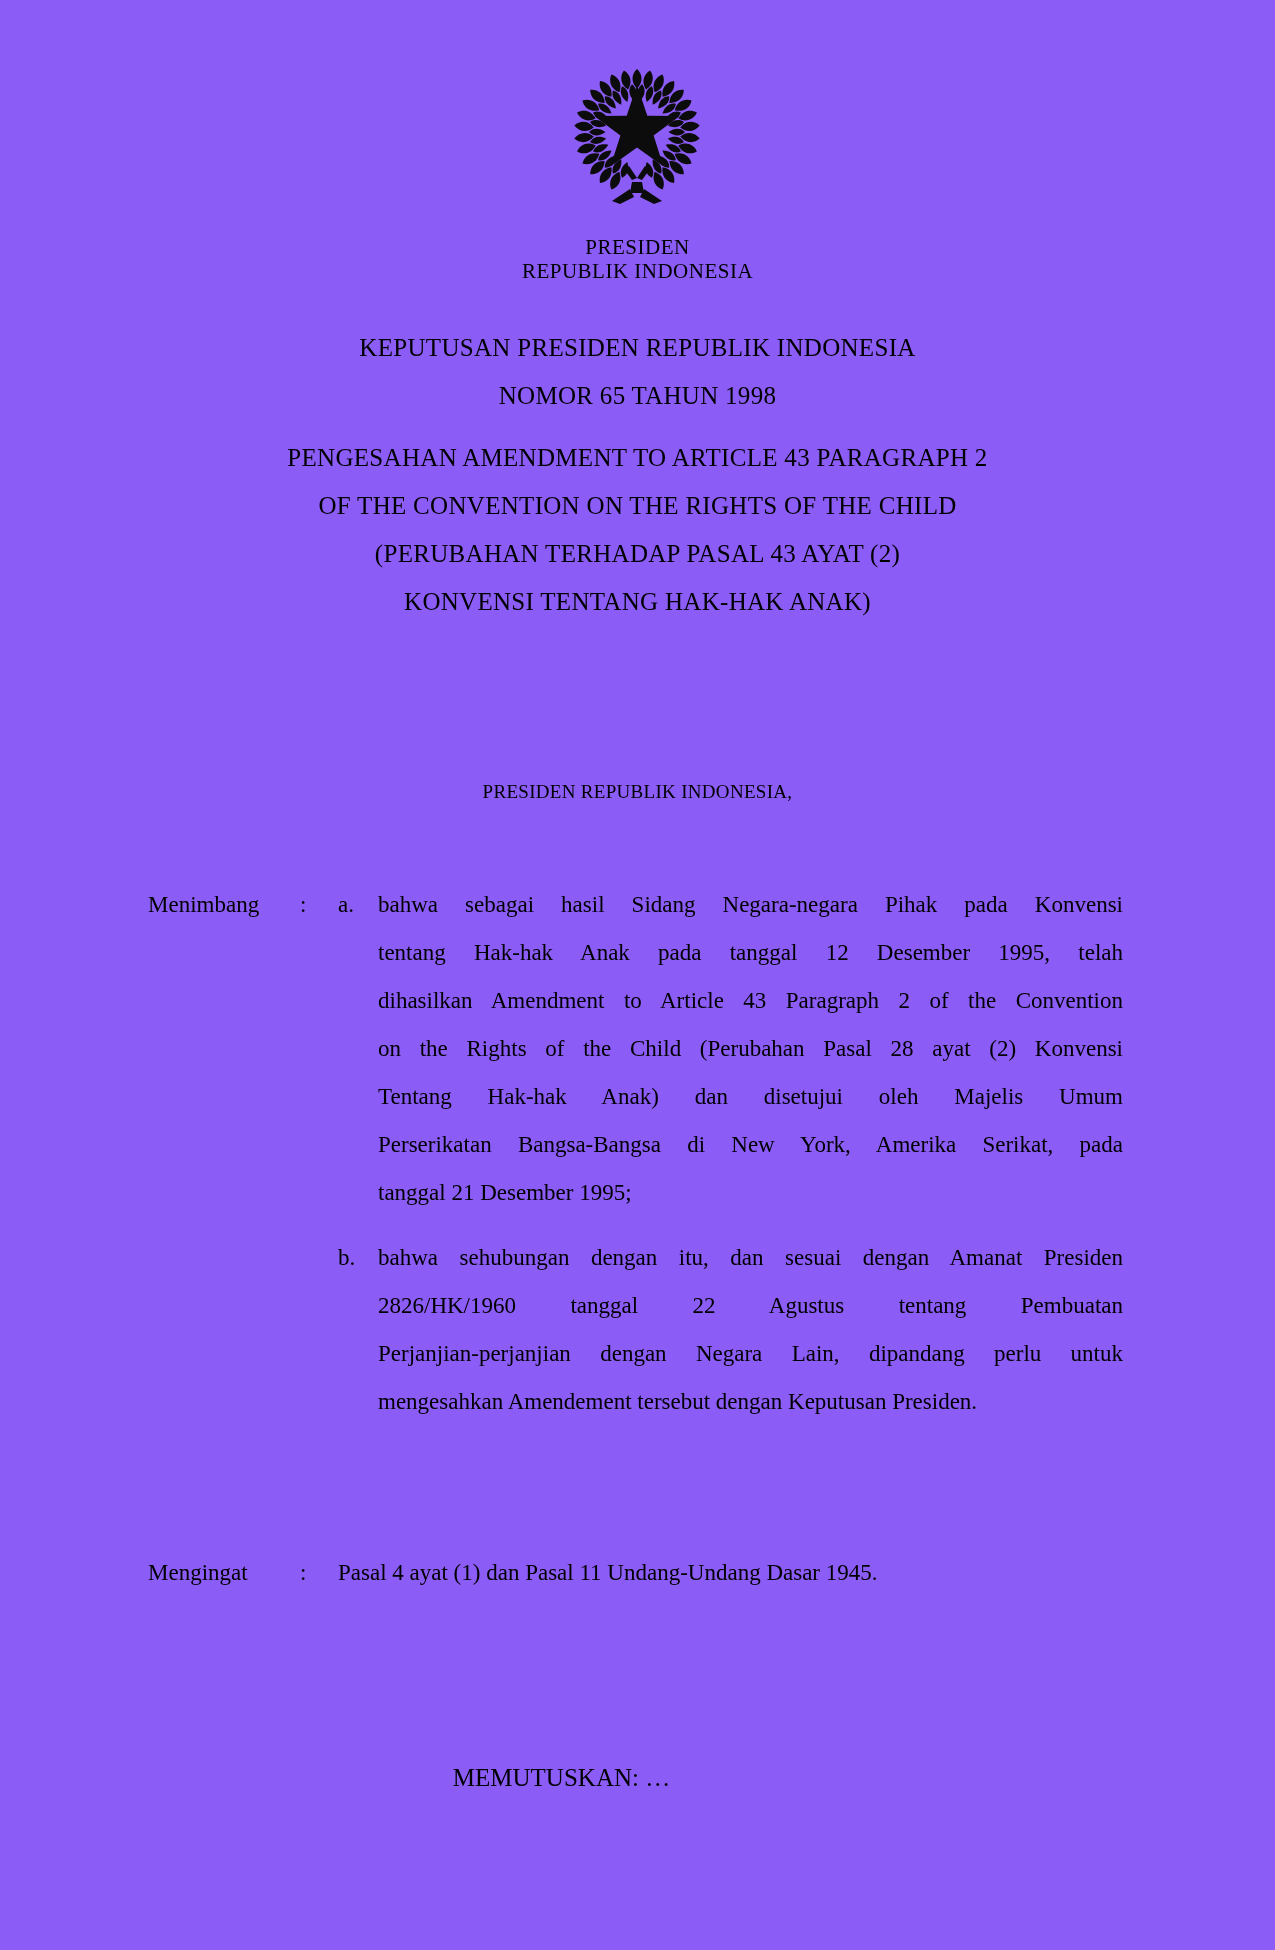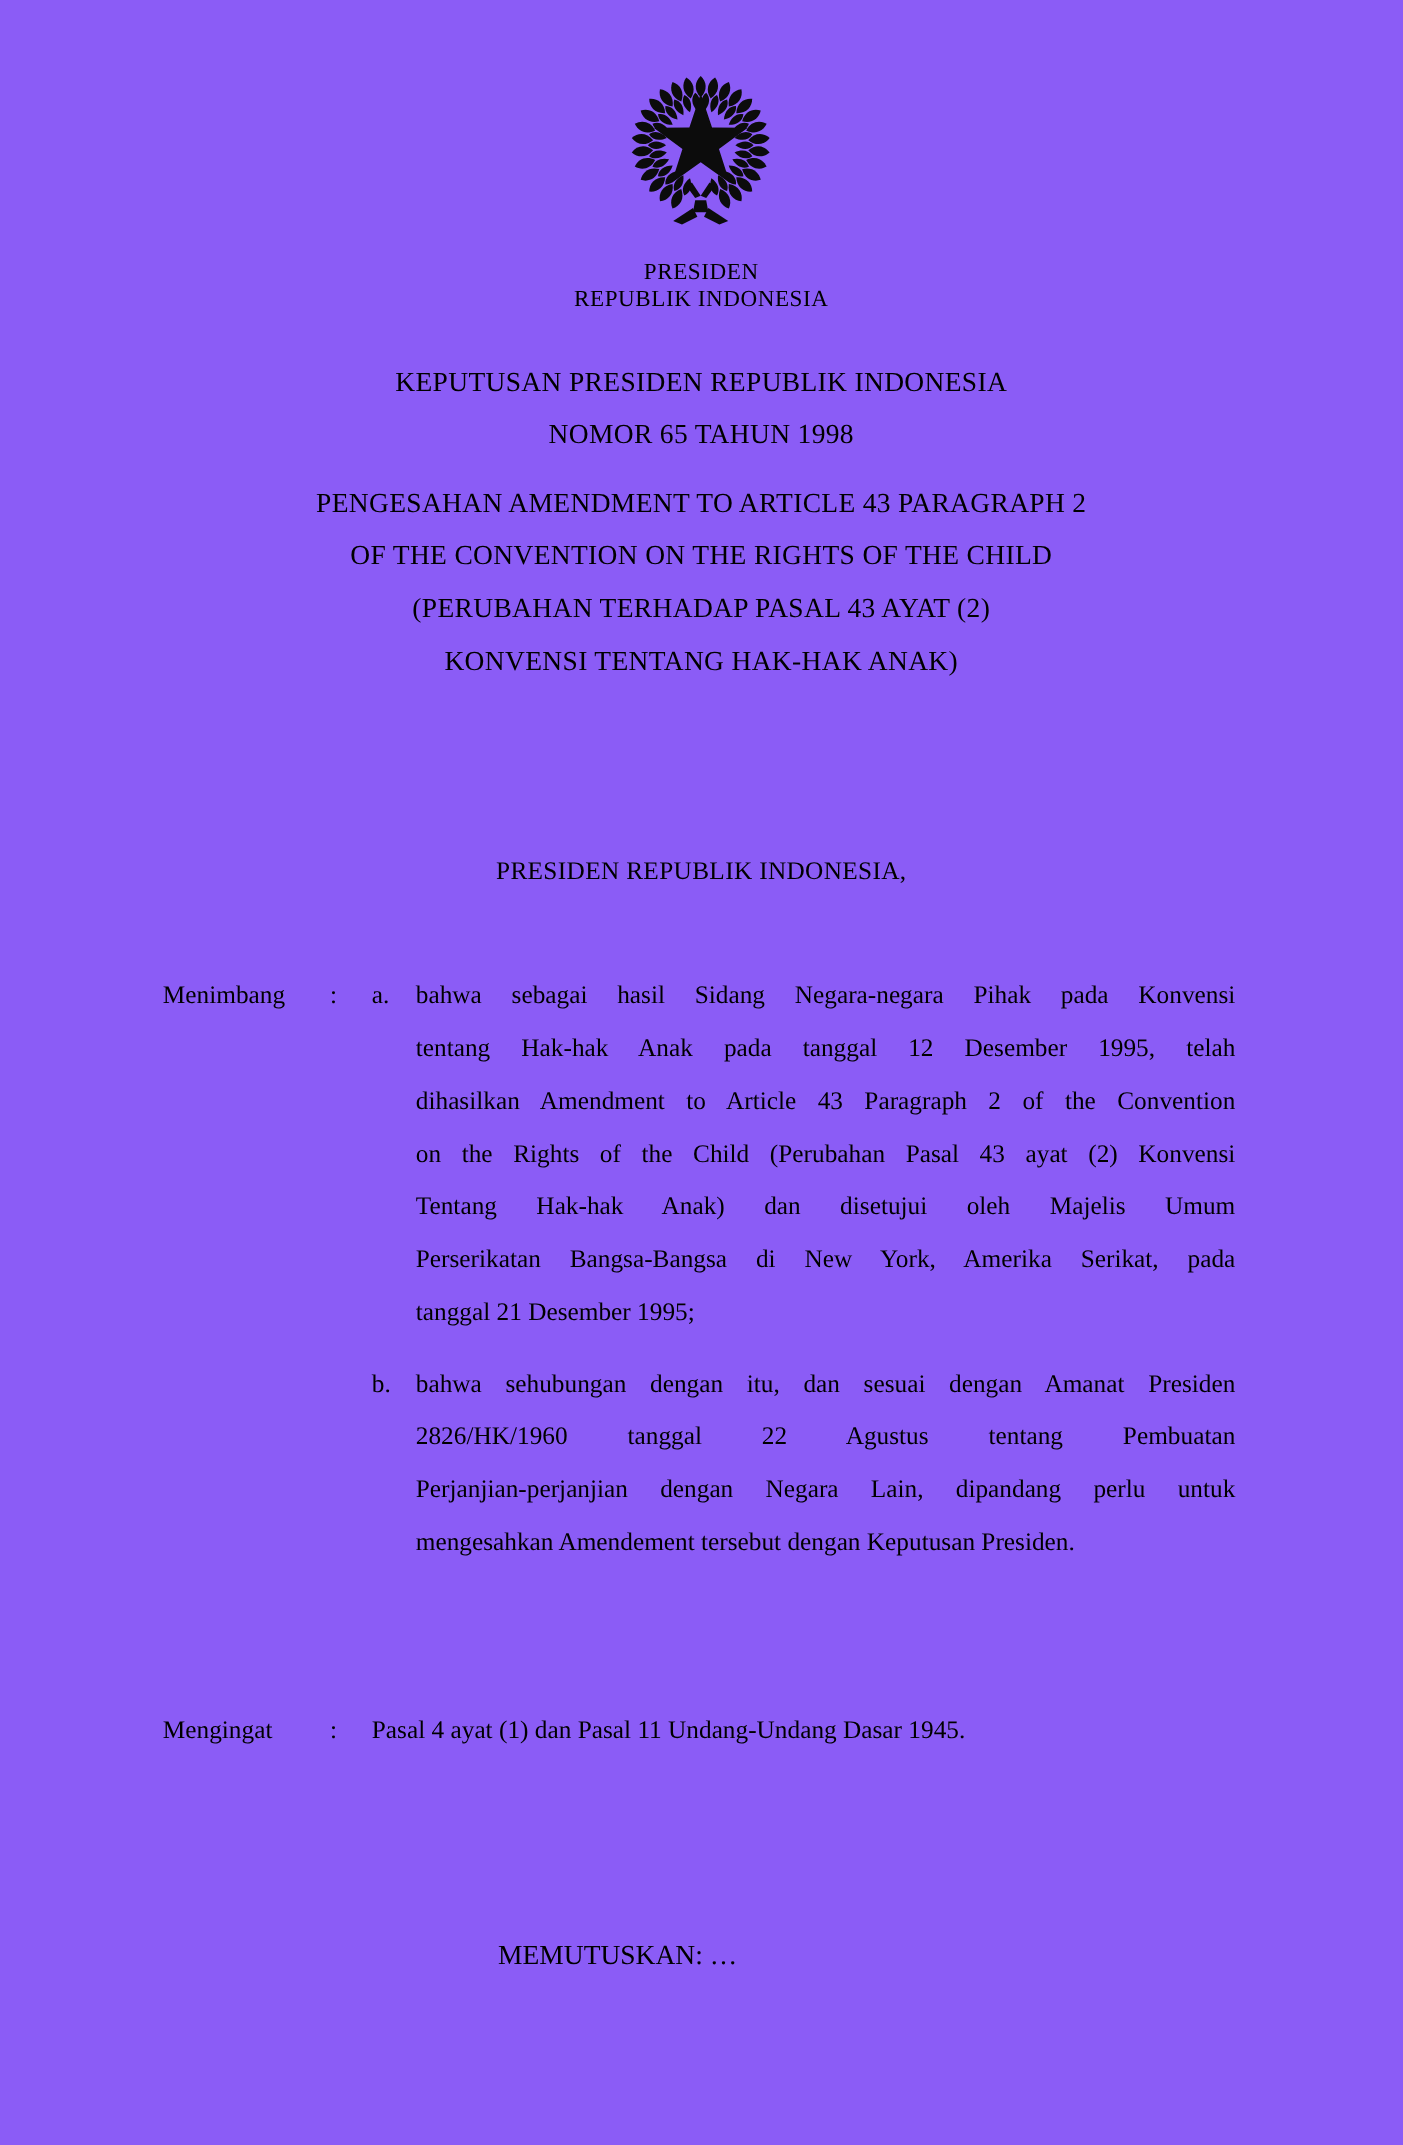--- a/index.html
+++ b/index.html
@@ -24,21 +24,21 @@
   .title-block {
     position:absolute; left:0; top:324px; width:1275px;
     text-align:center; font-size:25px; line-height:48px; letter-spacing:0.3px;
   }
   .title-line { white-space:nowrap; }
   .gap-sm { margin-top:10px; }
   .gap-md { margin-top:14px; }
   
   .opening {
     position:absolute; left:0; top:768px; width:1275px;
-    text-align:center; font-size:23px; line-height:48px; letter-spacing:0.3px;
+    text-align:center; font-size:19px; line-height:48px; letter-spacing:0.3px;
   }
   
   .body-text { font-size:23px; line-height:48px; }
   .clause-label { position:absolute; left:148px; white-space:nowrap; }
   .clause-colon { position:absolute; left:300px; }
   .item-marker  { position:absolute; left:338px; }
   .item-lines   { position:absolute; left:378px; width:745px; }
   .jline { text-align:justify; text-align-last:justify; white-space:normal; }
   .lline { text-align:left; white-space:nowrap; }
   .mengingat-text { position:absolute; left:338px; white-space:nowrap; }
@@ -144,21 +144,21 @@
   <div class="opening">PRESIDEN REPUBLIK INDONESIA,</div>
 
   <div class="body-text clause-label" style="top:881px">Menimbang</div>
   <div class="body-text clause-colon" style="top:881px">:</div>
 
   <div class="body-text item-marker" style="top:881px">a.</div>
   <div class="body-text item-lines" style="top:881px">
     <div class="jline">bahwa sebagai hasil Sidang Negara-negara Pihak pada Konvensi</div>
     <div class="jline">tentang Hak-hak Anak pada tanggal 12 Desember 1995, telah</div>
     <div class="jline">dihasilkan Amendment to Article 43 Paragraph 2 of the Convention</div>
-    <div class="jline">on the Rights of the Child (Perubahan Pasal 43 ayat (2) Konvensi</div>
+    <div class="jline">on the Rights of the Child (Perubahan Pasal 28 ayat (2) Konvensi</div>
     <div class="jline">Tentang Hak-hak Anak) dan disetujui oleh Majelis Umum</div>
     <div class="jline">Perserikatan Bangsa-Bangsa di New York, Amerika Serikat, pada</div>
     <div class="lline">tanggal 21 Desember 1995;</div>
   </div>
 
   <div class="body-text item-marker" style="top:1234px">b.</div>
   <div class="body-text item-lines" style="top:1234px">
     <div class="jline">bahwa sehubungan dengan itu, dan sesuai dengan Amanat Presiden</div>
     <div class="jline">2826/HK/1960 tanggal 22 Agustus tentang Pembuatan</div>
     <div class="jline">Perjanjian-perjanjian dengan Negara Lain, dipandang perlu untuk</div>

